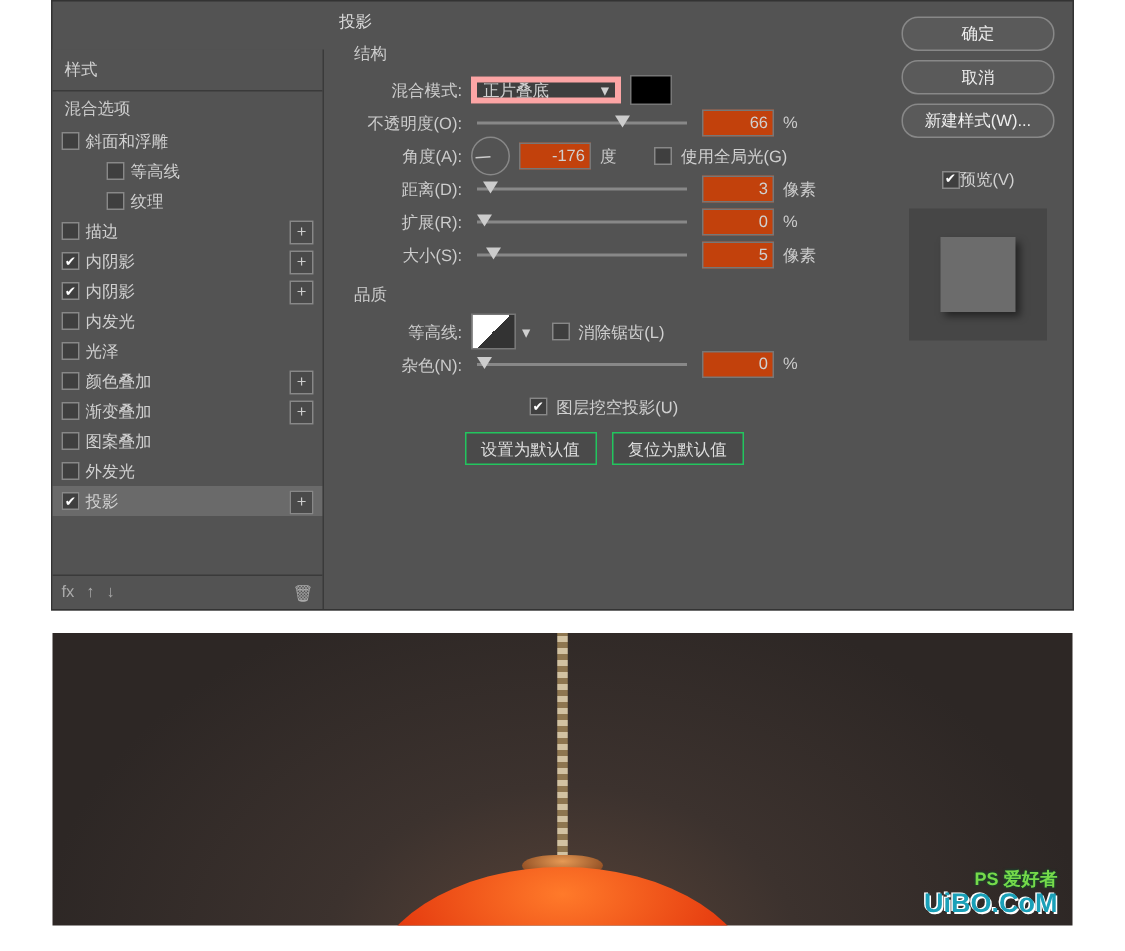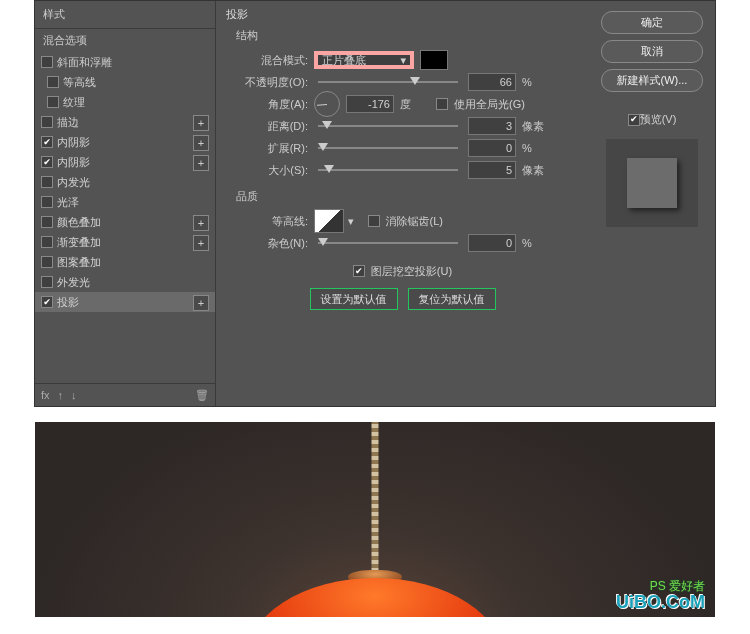--- a/index.html
+++ b/index.html
@@ -19,20 +19,21 @@
     background: #535353;
     border: 1px solid #333;
     display: flex;
   }
   .left-panel {
     width: 180px;
     background: #535353;
     border-right: 1px solid #3a3a3a;
     display: flex;
     flex-direction: column;
+    margin-top: 32px;
   }
   .left-head {
     padding: 6px 8px;
     border-bottom: 1px solid #3a3a3a;
   }
   .left-subhead {
     padding: 4px 8px;
     font-size: 11px;
     color: #ccc;
   }
@@ -41,21 +42,21 @@
     overflow: hidden;
   }
   .style-row {
     display: flex;
     align-items: center;
     height: 20px;
     padding: 0 6px;
     gap: 4px;
     position: relative;
   }
-  .style-row.indent { padding-left: 12px; }
+  .style-row.indent { padding-left: 36px; }
   .style-row.sel { background: #6a6a6a; }
   .chk {
     width: 12px; height: 12px;
     border: 1px solid #888;
     background: #3f3f3f;
     box-sizing: border-box;
     display: flex; align-items: center; justify-content: center;
     font-size: 9px; color: #fff;
   }
   .chk.on::after { content: "✔"; color: #fff; font-size: 9px; line-height: 1; }
@@ -102,21 +103,21 @@
   }
   .slider-thumb {
     position: absolute; top: -4px;
     width: 0; height: 0;
     border-left: 5px solid transparent;
     border-right: 5px solid transparent;
     border-top: 8px solid #ccc;
   }
   .num-box {
     width: 40px; height: 16px;
-    background: #404040; border: 1px solid #777;
+    background: #c2410c; border: 1px solid #777;
     text-align: right; padding: 0 3px;
     display: flex; align-items: center; justify-content: flex-end;
   }
   .unit { width: 30px; color: #ccc; }
   .angle-dial {
     width: 24px; height: 24px; border: 1px solid #888; border-radius: 50%;
     position: relative;
   }
   .angle-needle {
     position: absolute; left: 50%; top: 50%;
@@ -183,21 +184,21 @@
   }
   .watermark {
     position: absolute; right: 10px; bottom: 4px;
     font-size: 18px; font-weight: bold;
     color: #1aa0b8;
     text-shadow: 1px 1px 0 #fff, -1px -1px 0 #fff;
     font-family: Arial, sans-serif;
   }
   .watermark2 {
     position: absolute; right: 10px; bottom: 22px;
-    font-size: 12px; color: #76d94a; font-weight: normal;
+    font-size: 12px; color: #76d94a; font-weight: bold;
     text-shadow: 0 0 2px #063;
   }
 </style>
 </head>
 <body>
 
 <div class="dialog">
 
   <div class="left-panel">
     <div class="left-head">样式</div>

